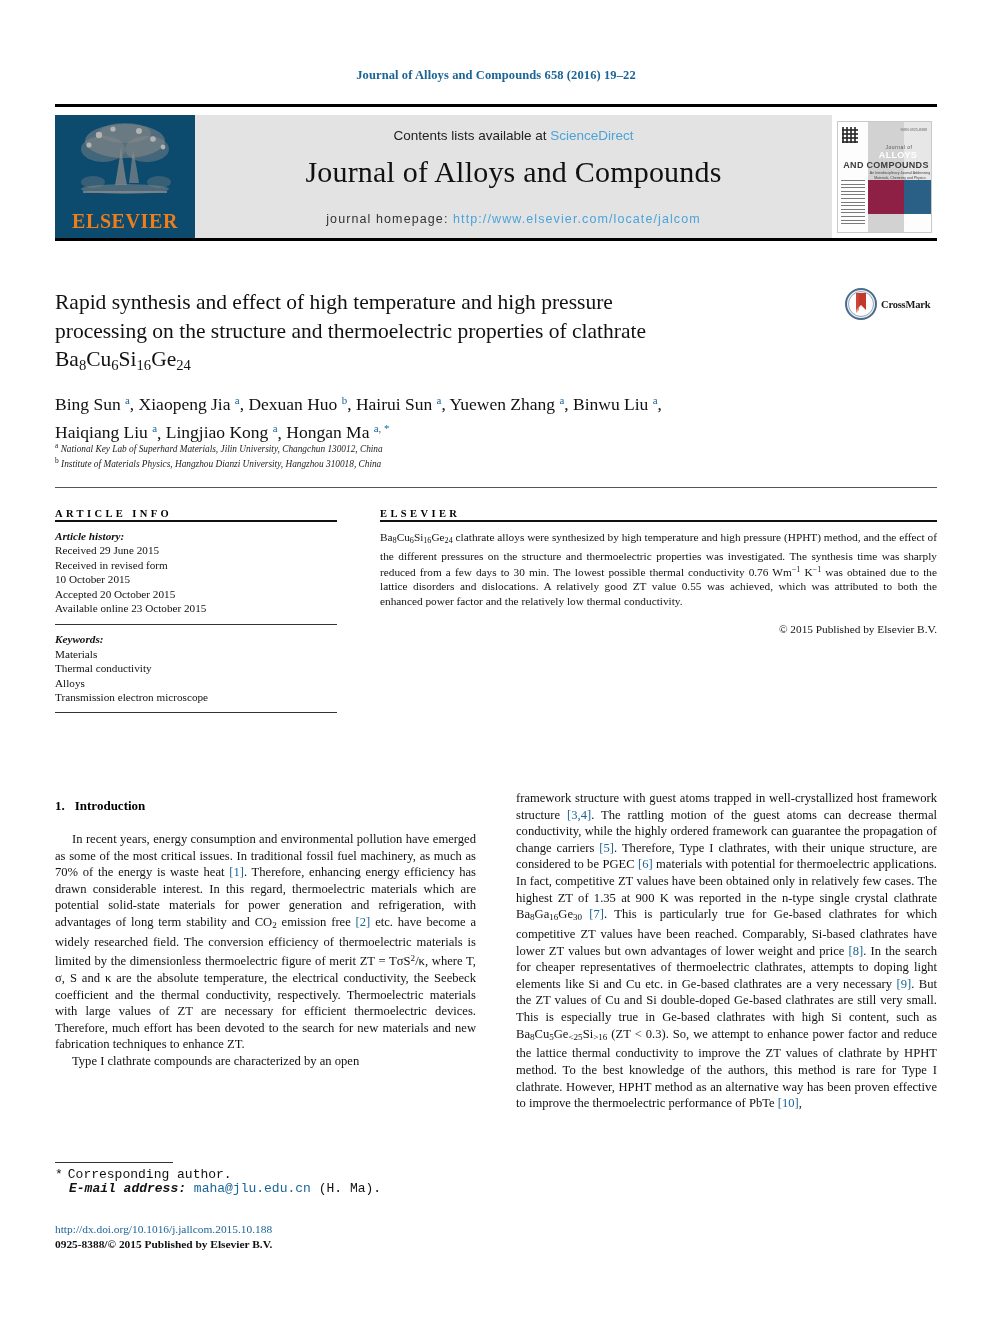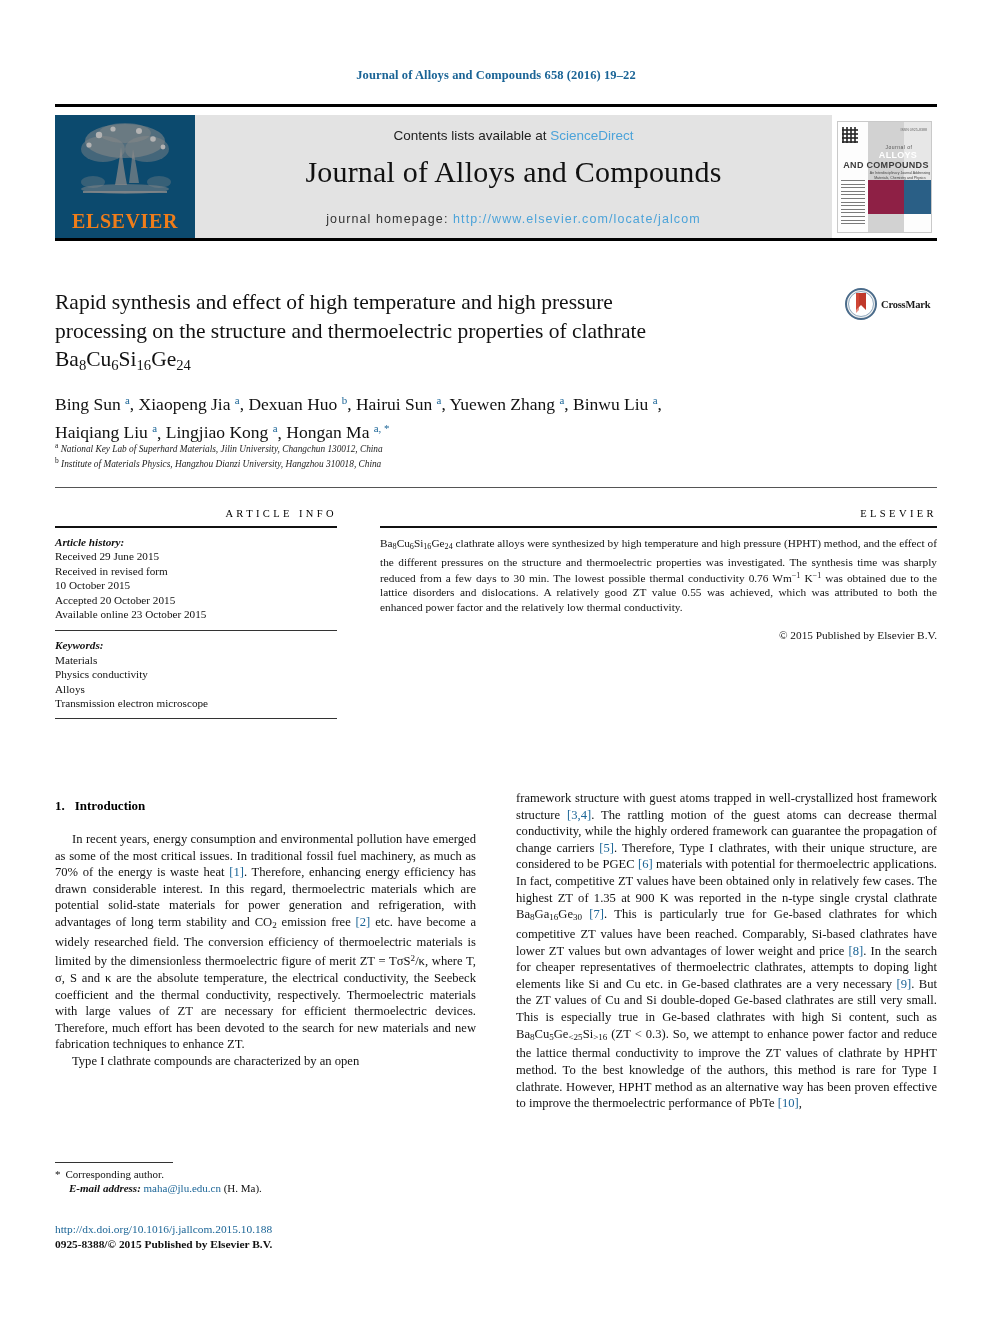--- a/index.html
+++ b/index.html
@@ -180,26 +180,25 @@
   .affiliations sup { font-style: normal; font-size: .8em; vertical-align: .5em; }
 
   .title-rule { position: absolute; top: 487px; left: 55px; width: 882px; height: 1px; background: #555; }
 
   
   .info-col { position: absolute; top: 508px; left: 55px; width: 282px; }
   .abs-col  { position: absolute; top: 508px; left: 380px; width: 557px; }
 
   .sec-head {
     font-family: "Liberation Serif", serif;
-    font-weight: normal;
+    font-weight: bold;
     font-size: 10.5px;
     letter-spacing: 3.4px;
     color: #000;
-    margin-bottom: 7px;
-    text-align: right;
+    margin-bottom: 1px;
   }
   .thin-rule { height: 1px; background: #333; width: 100%; }
   .thick-rule { height: 2px; background: #111; width: 100%; }
 
   .hist {
     font-family: "Liberation Serif", serif;
     font-size: 11.2px;
     line-height: 14.4px;
     color: #111;
     padding-top: 7px;
@@ -259,22 +258,22 @@
   }
   .body-p.noindent { text-indent: 0; }
   .ref { color: #1a6496; }
   .body-p sub { font-size: .72em; vertical-align: -.25em; }
   .body-p sup { font-size: .72em; vertical-align: .45em; }
 
   
   .foot-rule { position: absolute; top: 1162px; left: 55px; width: 118px; height: 1px; background: #333; }
   .footnote {
     position: absolute; top: 1168px; left: 55px; width: 421px;
-    font-family: Liberation Serif, serif;
-    font-size: 11px;
+    font-family: Liberation Mono, monospace;
+    font-size: 13px;
     line-height: 13.6px;
     color: #111;
   }
   .footnote .star { margin-right: 5px; }
   .footnote .em-lab { font-style: italic; font-weight: bold; }
   .footnote .mail { color: #1a6496; }
 
   .doi-block {
     position: absolute; top: 1222px; left: 55px; width: 430px;
     font-family: "Liberation Serif", serif;
@@ -404,21 +403,21 @@
       <div>Received 29 June 2015</div>
       <div>Received in revised form</div>
       <div>10 October 2015</div>
       <div>Accepted 20 October 2015</div>
       <div>Available online 23 October 2015</div>
     </div>
     <div class="thin-rule rule-gap-a"></div>
     <div class="kw">
       <div class="lab">Keywords:</div>
       <div>Materials</div>
-      <div>Physics conductivity</div>
+      <div>Thermal conductivity</div>
       <div>Alloys</div>
       <div>Transmission electron microscope</div>
     </div>
     <div class="thin-rule"></div>
   </div>
 
   <div class="abs-col">
     <div class="sec-head">ELSEVIER</div>
     <div class="thick-rule"></div>
     <div class="abstract-body"><span><span>Ba</span><sub>8</sub><span>Cu</span><sub>6</sub><span>Si</span><sub>16</sub><span>Ge</span><sub>24</sub></span><span> clathrate alloys were synthesized by high temperature and high pressure (HPHT) method, and the effect of the different pressures on the structure and thermoelectric properties was investigated. The synthesis time was sharply reduced from a few days to 30 min. The lowest possible thermal conductivity 0.76 Wm</span><sup>−1</sup><span> K</span><sup>−1</sup><span> was obtained due to the lattice disorders and dislocations. A relatively good ZT value 0.55 was achieved, which was attributed to both the enhanced power factor and the relatively low thermal conductivity.</span></div>

